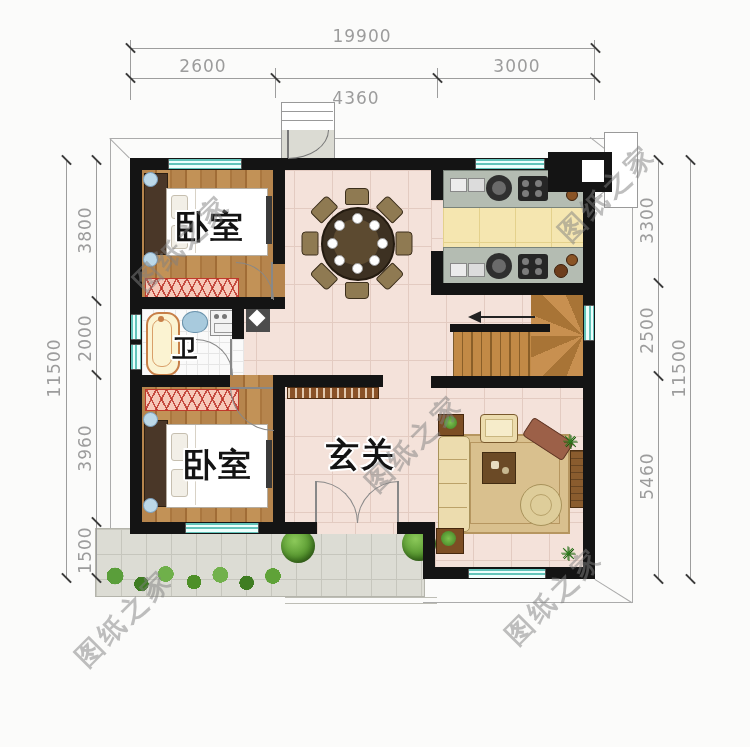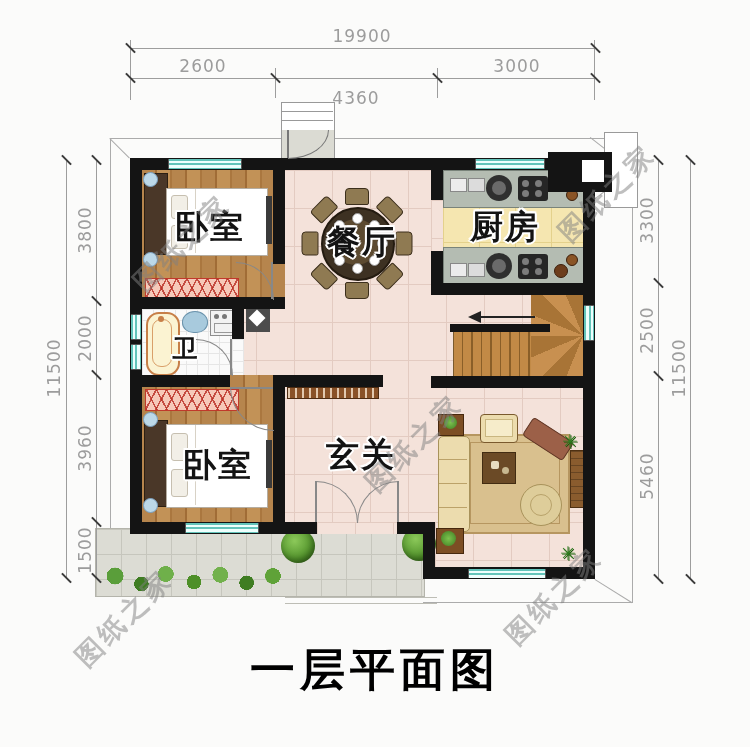--- a/index.html
+++ b/index.html
@@ -222,22 +222,20 @@
   <div class="arc" style="left:196px;top:339px;width:36px;height:36px;border-top:1.3px solid #888;border-right:1.3px solid #888;border-radius:0 100% 0 0;"></div>
   <div class="abs" style="left:230px;top:339px;width:2px;height:36px;background:#888;z-index:36;"></div>
   <div class="arc" style="left:230px;top:387px;width:43px;height:43px;border-left:1.3px solid #888;border-bottom:1.3px solid #888;border-radius:0 0 0 100%;"></div>
   <div class="abs" style="left:230px;top:387px;width:43px;height:2px;background:#888;z-index:36;"></div>
   <div class="arc" style="left:316px;top:481px;width:41px;height:41px;border-top:1.3px solid #888;border-right:1.3px solid #888;border-radius:0 100% 0 0;"></div>
   <div class="abs" style="left:315px;top:481px;width:2px;height:41px;background:#888;z-index:36;"></div>
   <div class="arc" style="left:357px;top:481px;width:41px;height:41px;border-top:1.3px solid #888;border-left:1.3px solid #888;border-radius:100% 0 0 0;"></div>
   <div class="abs" style="left:397px;top:481px;width:2px;height:41px;background:#888;z-index:36;"></div>
 
   <div class="rlabel" style="left:210px;top:227px;">卧室</div>
-  <div class="rlabel" style="left:362px;top:242px;">餐厅</div>
-  <div class="rlabel" style="left:505px;top:227px;">厨房</div>
   <div class="rlabel" style="left:186px;top:348px;font-size:25px;">卫</div>
   <div class="rlabel" style="left:218px;top:465px;">卧室</div>
   <div class="rlabel" style="left:361px;top:455px;">玄关</div>
 
   <div class="wm" style="left:120px;top:225px;">图纸之家</div>
   <div class="wm" style="left:545px;top:175px;">图纸之家</div>
   <div class="wm" style="left:352px;top:425px;">图纸之家</div>
   <div class="wm" style="left:62px;top:600px;">图纸之家</div>
   <div class="wm" style="left:492px;top:578px;">图纸之家</div>
 
@@ -279,21 +277,20 @@
   <div class="tick" style="left:652px;top:375px;"></div>
   <div class="tick" style="left:652px;top:578px;"></div>
   <div class="dlabel v" style="left:647px;top:220px;">3300</div>
   <div class="dlabel v" style="left:647px;top:330px;">2500</div>
   <div class="dlabel v" style="left:647px;top:476px;">5460</div>
   <div class="dline" style="left:690px;top:160px;width:1px;height:419px;"></div>
   <div class="tick" style="left:684px;top:159px;"></div>
   <div class="tick" style="left:684px;top:578px;"></div>
   <div class="dlabel v" style="left:679px;top:368px;">11500</div>
 
-  <div id="title">一层平面图</div>
 
 <div style="position: absolute; width: 22px; height: 15px; background: rgb(143, 122, 82); border: 1.5px solid rgb(60, 47, 28); border-radius: 4px 4px 2px 2px; z-index: 11; left: 345px; top: 187.5px; transform: rotate(0deg);"></div>
     <div style="position: absolute; width: 9px; height: 9px; border-radius: 50%; background: rgb(255, 255, 255); border: 1px solid rgb(153, 153, 153); z-index: 14; left: 351.5px; top: 212.5px;"></div>
     <div style="position: absolute; width: 22px; height: 15px; background: rgb(143, 122, 82); border: 1.5px solid rgb(60, 47, 28); border-radius: 4px 4px 2px 2px; z-index: 11; left: 378.234px; top: 201.266px; transform: rotate(45deg);"></div>
     <div style="position: absolute; width: 9px; height: 9px; border-radius: 50%; background: rgb(255, 255, 255); border: 1px solid rgb(153, 153, 153); z-index: 14; left: 369.178px; top: 219.822px;"></div>
     <div style="position: absolute; width: 22px; height: 15px; background: rgb(143, 122, 82); border: 1.5px solid rgb(60, 47, 28); border-radius: 4px 4px 2px 2px; z-index: 11; left: 392px; top: 234.5px; transform: rotate(90deg);"></div>
     <div style="position: absolute; width: 9px; height: 9px; border-radius: 50%; background: rgb(255, 255, 255); border: 1px solid rgb(153, 153, 153); z-index: 14; left: 376.5px; top: 237.5px;"></div>
     <div style="position: absolute; width: 22px; height: 15px; background: rgb(143, 122, 82); border: 1.5px solid rgb(60, 47, 28); border-radius: 4px 4px 2px 2px; z-index: 11; left: 378.234px; top: 267.734px; transform: rotate(135deg);"></div>
     <div style="position: absolute; width: 9px; height: 9px; border-radius: 50%; background: rgb(255, 255, 255); border: 1px solid rgb(153, 153, 153); z-index: 14; left: 369.178px; top: 255.178px;"></div>
     <div style="position: absolute; width: 22px; height: 15px; background: rgb(143, 122, 82); border: 1.5px solid rgb(60, 47, 28); border-radius: 4px 4px 2px 2px; z-index: 11; left: 345px; top: 281.5px; transform: rotate(180deg);"></div>

